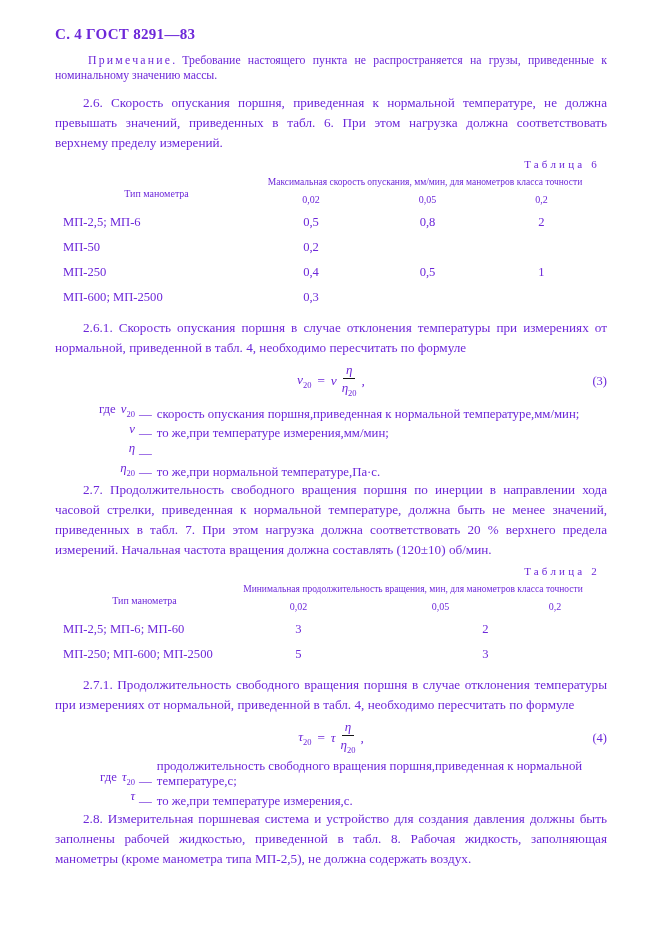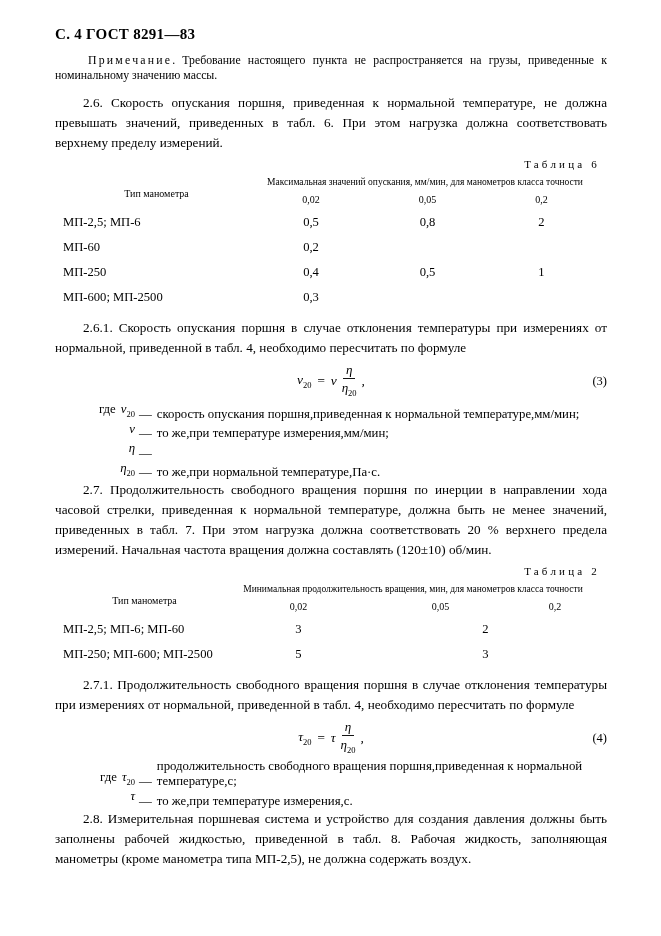--- a/index.html
+++ b/index.html
@@ -1,18 +1,18 @@
 <!DOCTYPE html>
 <html><head>
 <meta charset="utf-8">
 <style>
   html,body { margin:0; padding:0; background:#ffffff; }
   .page {
     position:relative; width:661px; height:936px; box-sizing:border-box;
-    background:#ffffff; color:#000000; overflow:hidden;
+    background:#ffffff; color:#6d28d9; overflow:hidden;
     padding:26px 54px 20px 55px;
     font-family:"Liberation Serif","DejaVu Serif",serif;
   }
   .doc-header { font-weight:700; font-size:15px; letter-spacing:0.3px; }
 
   .note { margin:10px 0 0 0; font-size:11.8px; line-height:15px; text-align:justify; text-indent:33px; }
   .note-label { letter-spacing:2.2px; margin-right:5px;font-family:Liberation Serif, serif; }
 
   .para { margin:0; font-size:13.2px; line-height:20px; text-align:justify; text-indent:28px; }
   .mt10 { margin-top:10px; }
@@ -64,35 +64,35 @@
   <table class="gost">
     <colgroup>
         <col style="width:187px">
         <col style="width:122px">
         <col style="width:111px">
         <col style="width:117px">
       </colgroup>
     <tbody>
         <tr>
       <th class="th-type bt1 bb3" rowspan="2">Тип манометра</th>
-      <th class="th-group bt1 bb1 bl1" colspan="3">Максимальная значений опускания, мм/мин, для манометров класса точности</th>
+      <th class="th-group bt1 bb1 bl1" colspan="3">Максимальная скорость опускания, мм/мин, для манометров класса точности</th>
     </tr>
     <tr>
       <th class="th-class bl1 bb3">0,02</th>
       <th class="th-class bl3 bb3">0,05</th>
       <th class="th-class bl1 bb3">0,2</th>
     </tr>
     <tr>
       <td class="td-type bb1">МП-2,5; МП-6</td>
       <td class="td-val bl1 bb1">0,5</td>
       <td class="td-val bl3 bb1">0,8</td>
       <td class="td-val bl1 bb1">2</td>
     </tr>
     <tr>
-      <td class="td-type bb1">МП-60</td>
+      <td class="td-type bb1">МП-50</td>
       <td class="td-val bl1 bb1">0,2</td>
       <td class="td-val bl3" rowspan="3">0,5</td>
       <td class="td-val bl1" rowspan="3">1</td>
     </tr>
     <tr>
       <td class="td-type bb1">МП-250</td>
       <td class="td-val bl1 bb1">0,4</td>
     </tr>
     <tr>
       <td class="td-type">МП-600; МП-2500</td>

